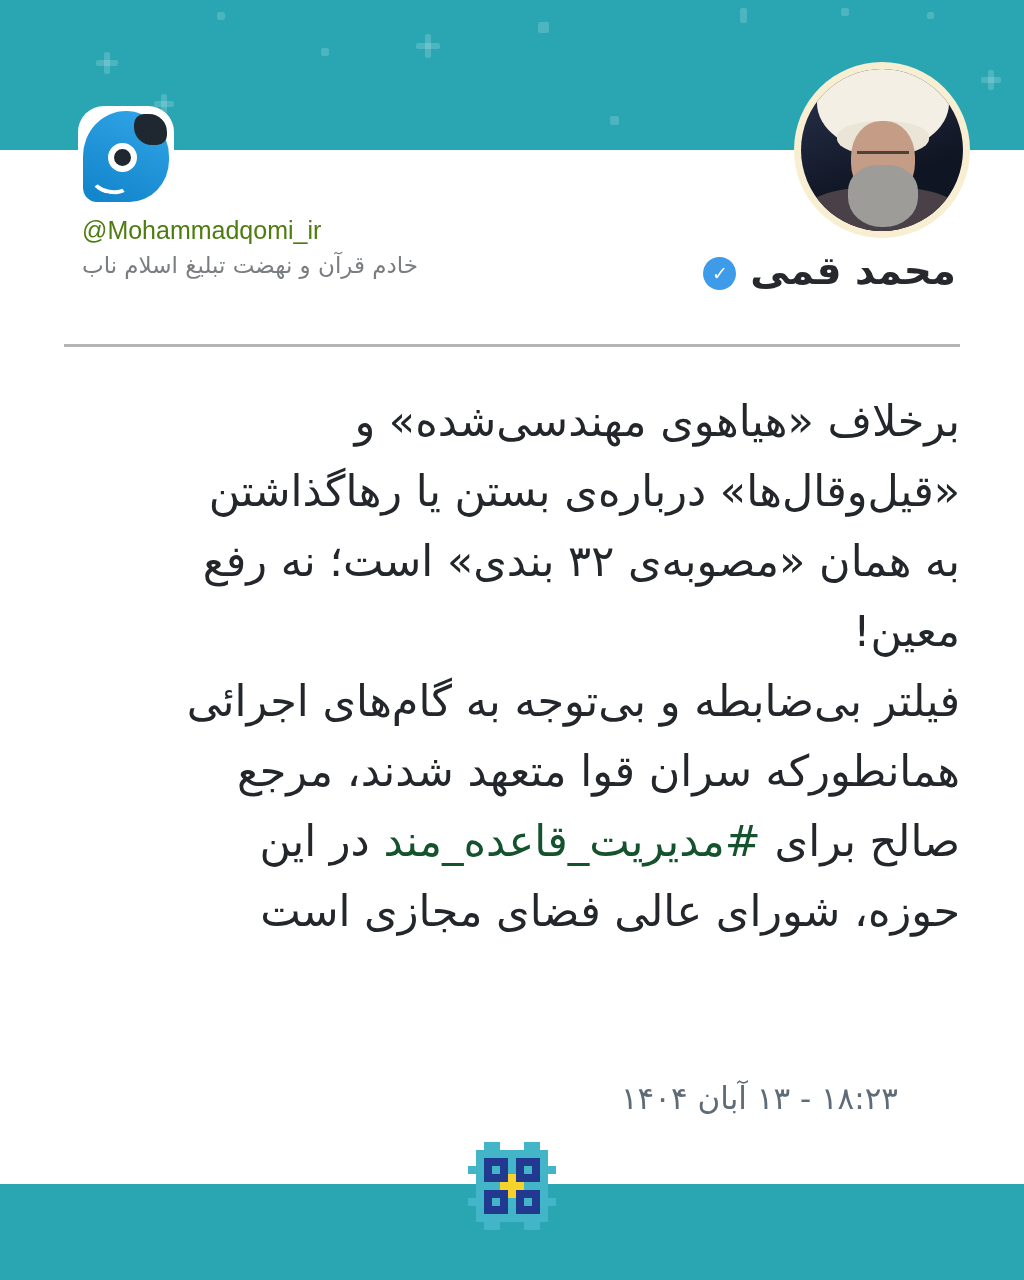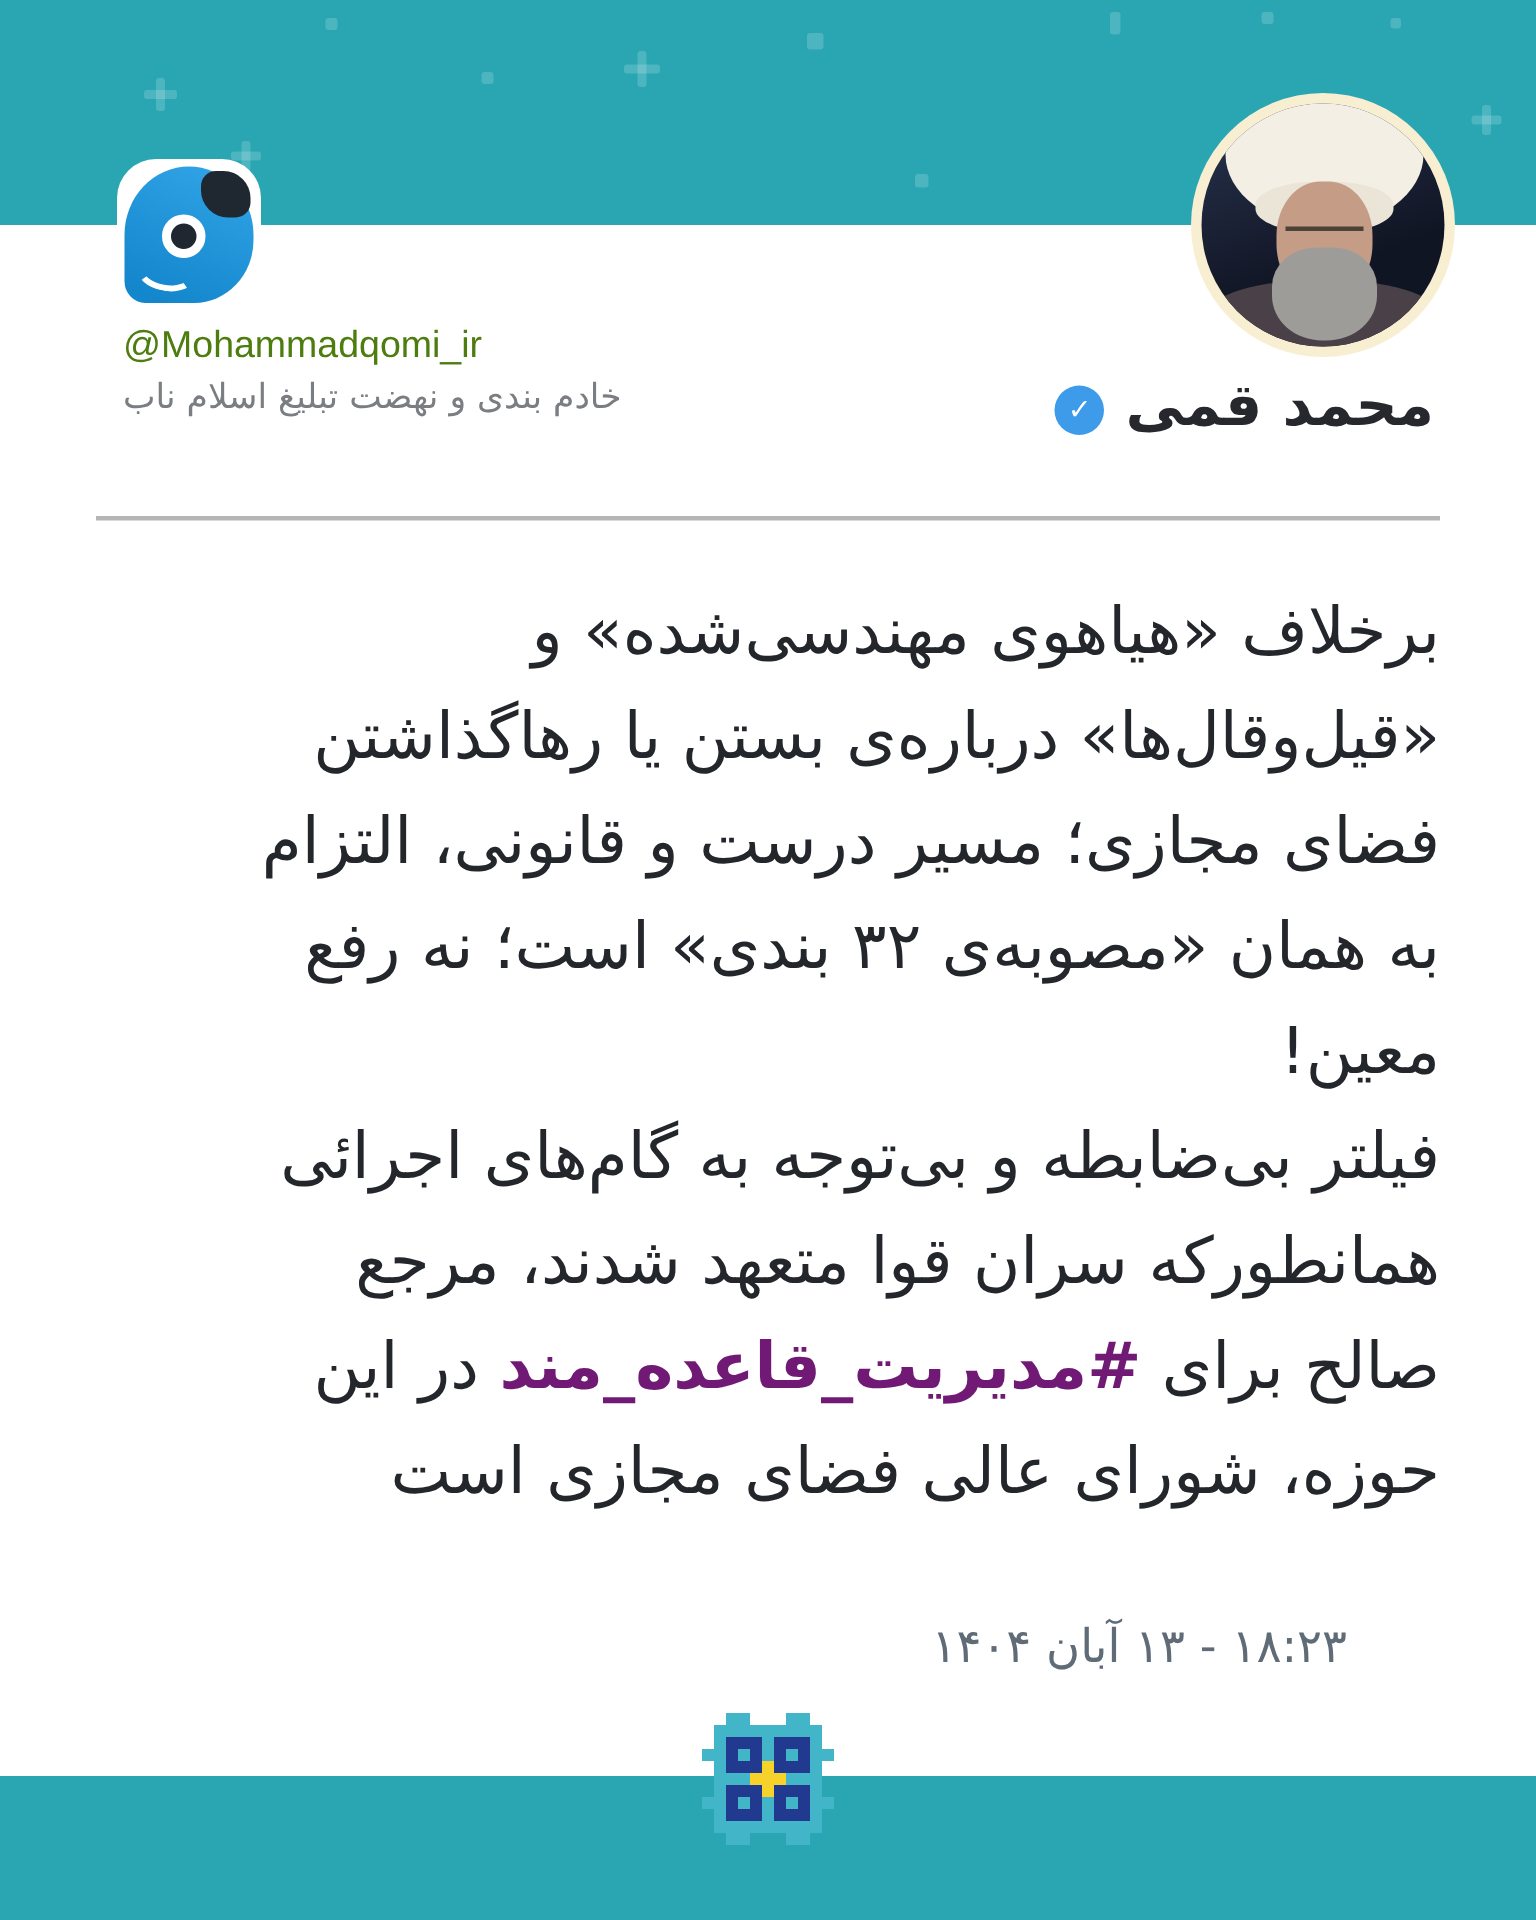--- a/index.html
+++ b/index.html
@@ -35,21 +35,21 @@
   .bio{position:absolute;left:82px;top:252px;direction:rtl;font-size:23px;color:#7a7d81;}
   .name-row{position:absolute;right:68px;top:248px;display:flex;direction:rtl;align-items:center;gap:14px;}
   .profile-name{font-size:39px;font-weight:bold;color:#26282d;}
   .verified-badge{width:33px;height:33px;margin-top:5px;background:#3d9bea;border-radius:50%;display:flex;align-items:center;justify-content:center;flex:0 0 auto;}
   .verified-badge span{color:#fff;font-size:19px;font-weight:bold;line-height:1;}
   
   .divider{position:absolute;left:64px;right:64px;top:344px;height:3px;background:#b5b5b5;}
   
   .post-text{position:absolute;left:64px;right:64px;top:386px;direction:rtl;text-align:right;
     font-size:43px;line-height:70px;font-weight:500;color:#23262b;}
-  .hashtag{color:#701a75;font-weight:bold;}
+  .hashtag{color:#14532d;}
   .timestamp{position:absolute;right:126px;top:1080px;direction:rtl;font-size:31px;color:#5f6b77;text-align:center;}
   
   .pixel-logo{position:absolute;left:468px;top:1142px;display:grid;grid-template-columns:repeat(11,8px);grid-auto-rows:8px;}
 </style>
 </head>
 <body>
 
 <div class="band-top">
   <div class="plus" style="left:96px;top:52px;width:22px;height:22px;"></div>
   <div class="plus" style="left:416px;top:34px;width:24px;height:24px;"></div>
@@ -78,34 +78,33 @@
     <div class="av-robe"></div>
     <div class="av-turban"></div>
     <div class="av-turban2"></div>
     <div class="av-face"></div>
     <div class="av-glasses"></div>
     <div class="av-beard"></div>
   </div>
 </div>
 
 <div class="handle">@Mohammadqomi_ir</div>
-<div class="bio" dir="rtl">خادم بندی و نهضت تبلیغ اسلام ناب</div>
+<div class="bio" dir="rtl">خادم قرآن و نهضت تبلیغ اسلام ناب</div>
 <div class="name-row">
   <div class="profile-name" dir="rtl">محمد قمی</div>
   <div class="verified-badge">
     <span>✓</span>
   </div>
 </div>
 
 <div class="divider"></div>
 
 <div class="post-text" dir="rtl">
   <div>برخلاف «هیاهوی مهندسی‌شده» و</div>
   <div>«قیل‌وقال‌ها» درباره‌ی بستن یا رهاگذاشتن</div>
-  <div>فضای مجازی؛ مسیر درست و قانونی، التزام</div>
   <div>به همان «مصوبه‌ی ۳۲ بندی» است؛ نه رفع</div>
   <div>معین!</div>
   <div>فیلتر بی‌ضابطه و بی‌توجه به گام‌های اجرائی</div>
   <div>همانطورکه سران قوا متعهد شدند، مرجع</div>
   <div><span>صالح برای </span><span class="hashtag">#مدیریت_قاعده_مند</span><span> در این</span></div>
   <div>حوزه، شورای عالی فضای مجازی است</div>
 </div>
 
 <div class="timestamp" dir="rtl">۱۸:۲۳ - ۱۳ آبان ۱۴۰۴</div>
 

